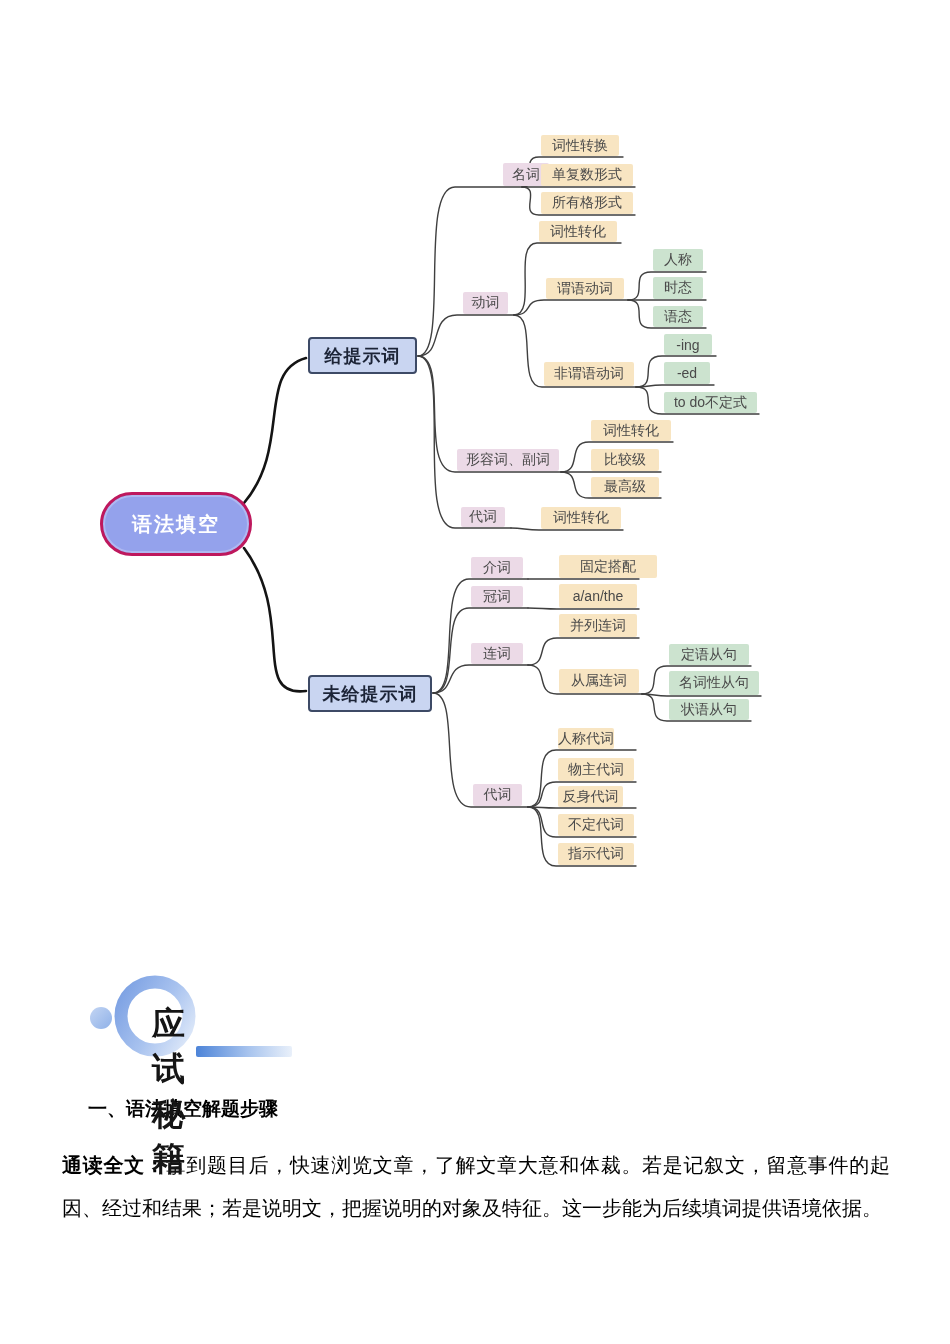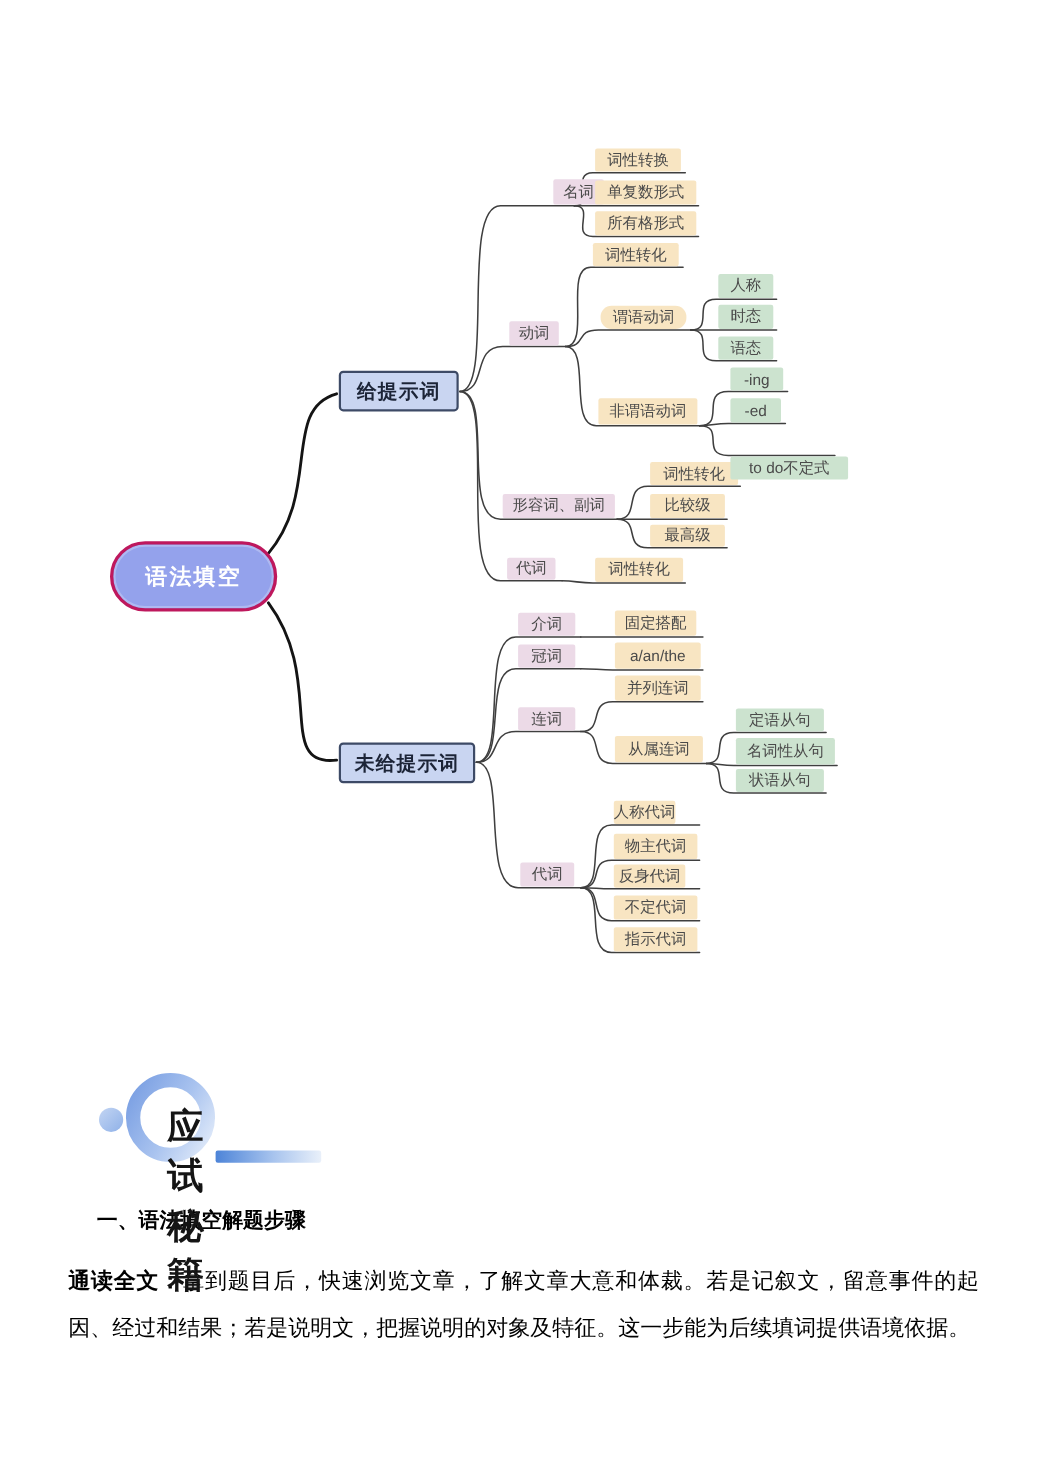--- a/index.html
+++ b/index.html
@@ -104,40 +104,40 @@
 
     <div class="node pink" style="left:461px;top:163px;width:46px;height:23px;margin-left:42px;">名词</div>
     <div class="node pink" style="left:463px;top:292px;width:45px;height:22px;">动词</div>
     <div class="node pink" style="left:457px;top:449px;width:102px;height:22px;">形容词、副词</div>
     <div class="node pink" style="left:461px;top:507px;width:44px;height:20px;">代词</div>
 
     <div class="node orange" style="left:541px;top:135px;width:78px;height:21px;">词性转换</div>
     <div class="node orange" style="left:541px;top:164px;width:92px;height:22px;">单复数形式</div>
     <div class="node orange" style="left:541px;top:192px;width:92px;height:22px;">所有格形式</div>
     <div class="node orange" style="left:539px;top:221px;width:78px;height:21px;">词性转化</div>
-    <div class="node orange" style="left:546px;top:278px;width:78px;height:21px;border-radius:10px;">谓语动词</div>
+    <div class="node orange" style="left:546px;top:278px;width:78px;height:21px;">谓语动词</div>
     <div class="node orange" style="left:544px;top:362px;width:90px;height:24px;">非谓语动词</div>
     <div class="node orange" style="left:591px;top:420px;width:80px;height:21px;">词性转化</div>
     <div class="node orange" style="left:591px;top:449px;width:68px;height:22px;">比较级</div>
     <div class="node orange" style="left:591px;top:477px;width:68px;height:20px;">最高级</div>
     <div class="node orange" style="left:541px;top:507px;width:80px;height:22px;">词性转化</div>
 
     <div class="node green" style="left:653px;top:249px;width:50px;height:22px;">人称</div>
     <div class="node green" style="left:653px;top:277px;width:50px;height:22px;">时态</div>
     <div class="node green" style="left:653px;top:306px;width:50px;height:21px;">语态</div>
     <div class="node green" style="left:664px;top:334px;width:48px;height:21px;">-ing</div>
     <div class="node green" style="left:664px;top:362px;width:46px;height:22px;">-ed</div>
-    <div class="node green" style="left:664px;top:392px;width:107px;height:21px;margin-top:23px;">to do不定式</div>
+    <div class="node green" style="left:664px;top:392px;width:93px;height:21px;">to do不定式</div>
 
     <div class="node pink" style="left:471px;top:557px;width:52px;height:21px;">介词</div>
     <div class="node pink" style="left:471px;top:586px;width:52px;height:21px;">冠词</div>
     <div class="node pink" style="left:471px;top:643px;width:52px;height:21px;">连词</div>
     <div class="node pink" style="left:473px;top:784px;width:49px;height:22px;">代词</div>
 
-    <div class="node orange" style="left:559px;top:555px;width:74px;height:23px;">固定搭配</div>
+    <div class="node orange" style="left:559px;top:555px;width:98px;height:23px;">固定搭配</div>
     <div class="node orange" style="left:559px;top:584px;width:78px;height:24px;">a/an/the</div>
     <div class="node orange" style="left:559px;top:614px;width:78px;height:23px;">并列连词</div>
     <div class="node orange" style="left:559px;top:669px;width:80px;height:24px;">从属连词</div>
     <div class="node orange" style="left:558px;top:728px;width:56px;height:21px;">人称代词</div>
     <div class="node orange" style="left:558px;top:758px;width:76px;height:23px;">物主代词</div>
     <div class="node orange" style="left:558px;top:786px;width:65px;height:21px;">反身代词</div>
     <div class="node orange" style="left:558px;top:814px;width:76px;height:22px;">不定代词</div>
     <div class="node orange" style="left:558px;top:843px;width:76px;height:22px;">指示代词</div>
 
     <div class="node green" style="left:669px;top:644px;width:80px;height:21px;">定语从句</div>

